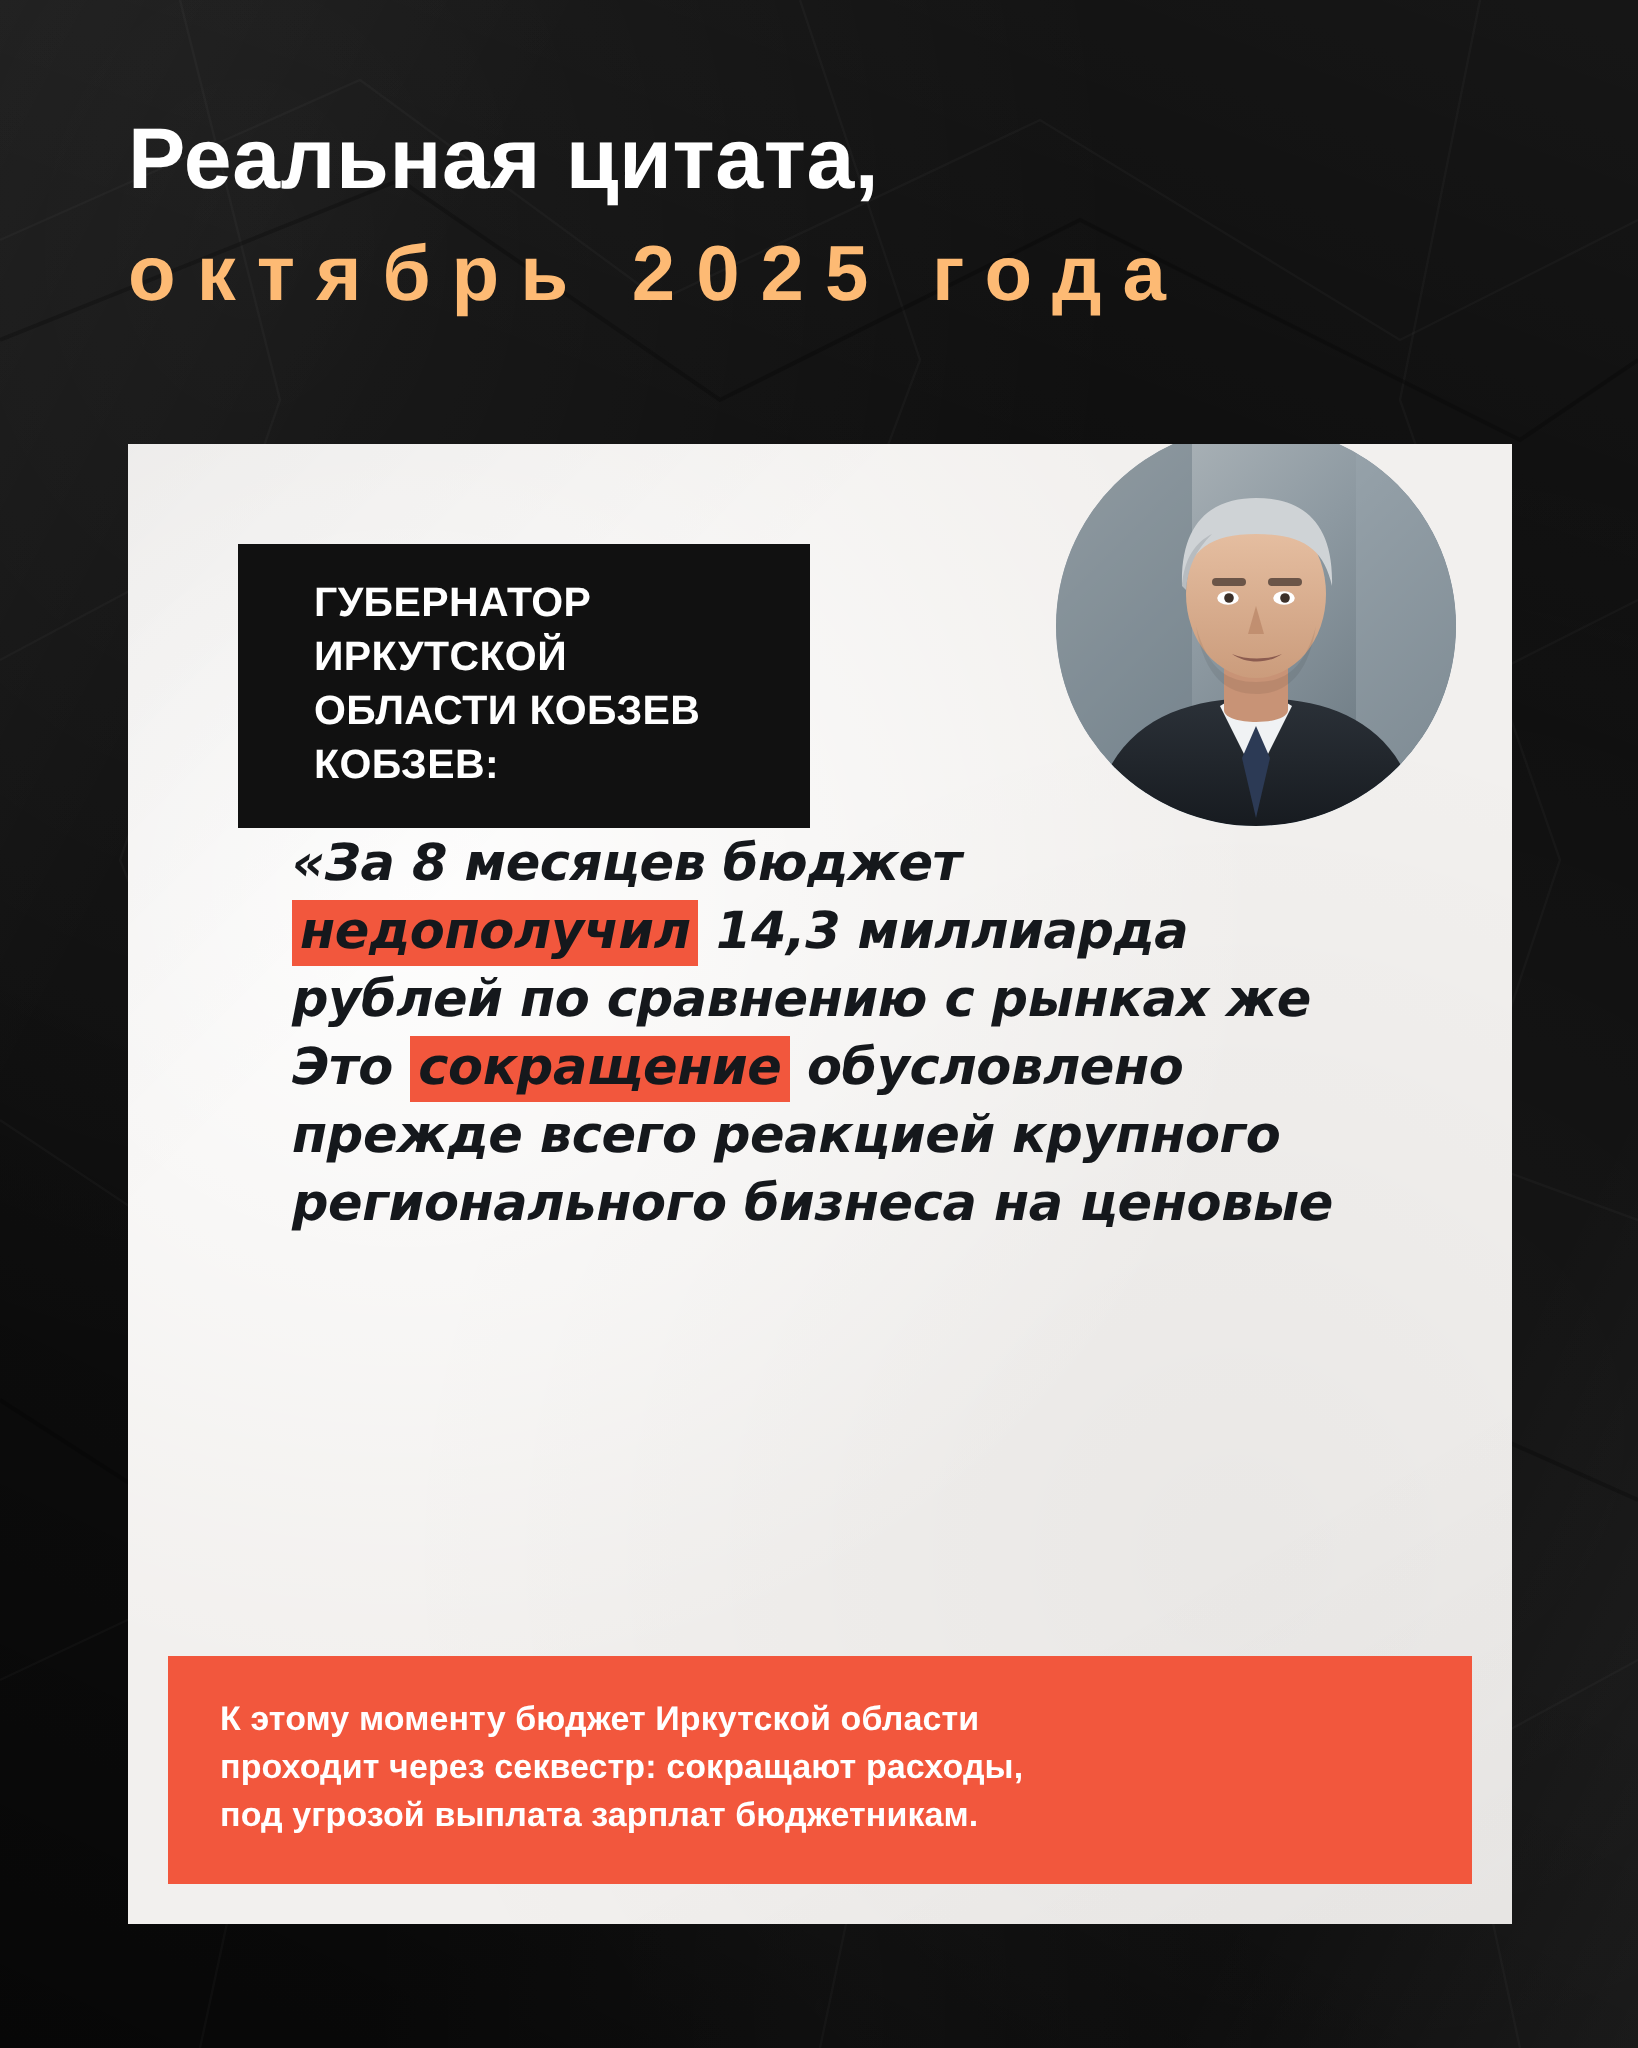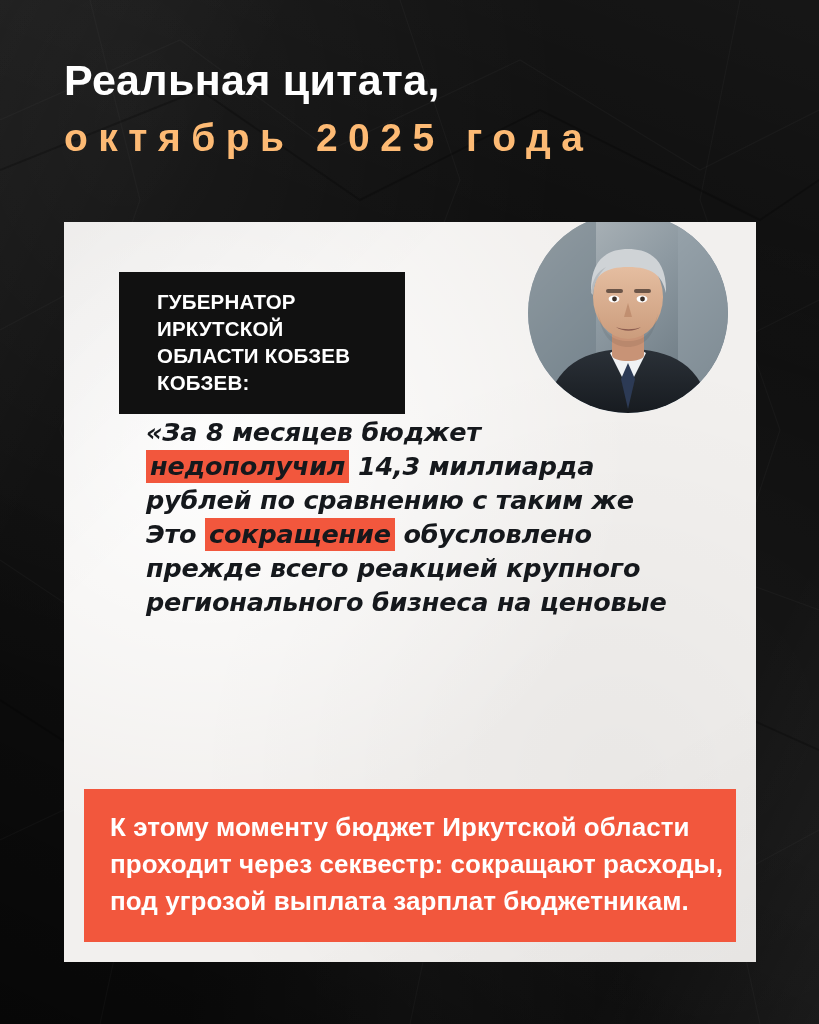--- a/index.html
+++ b/index.html
@@ -144,21 +144,21 @@
     position: absolute;
     left: 20px;
     right: 20px;
     bottom: 20px;
     background: #f2573d;
     color: #ffffff;
     padding: 20px 26px 22px 26px;
     box-sizing: border-box;
   }
   .banner-line {
-    font-size: 26px;
+    font-size: 17px;
     font-weight: bold;
     line-height: 1.42;
     letter-spacing: 0.05px;
     white-space: nowrap;
   }
 </style>
 </head>
 <body>
 
 <div class="page">
@@ -243,21 +243,21 @@
           <path d="M88 114 C95 119 106 119 113 114 C106 117 95 117 88 114 Z" fill="#8c5c50"></path>
 
           <path d="M70 100 C74 126 86 134 100 134 C114 134 126 126 130 100 C124 122 114 128 100 128 C86 128 76 122 70 100 Z" fill="#00000012"></path>
         </g>
       </svg>
     </div>
 
     <div class="quote">
       <span class="ln"><span>«За 8 месяцев бюджет</span></span>
       <span class="ln"><span class="hl">недополучил</span><span> 14,3 миллиарда</span></span>
-      <span class="ln"><span>рублей по сравнению с таким же</span></span>
+      <span class="ln"><span>рублей по сравнению с рынках же</span></span>
       <span class="ln"><span>Это </span><span class="hl">сокращение</span><span> обусловлено</span></span>
       <span class="ln"><span>прежде всего реакцией крупного</span></span>
       <span class="ln"><span>регионального бизнеса на ценовые</span></span>
     </div>
 
     <div class="banner">
       <div class="banner-line">К этому моменту бюджет Иркутской области</div>
       <div class="banner-line">проходит через секвестр: сокращают расходы,</div>
       <div class="banner-line">под угрозой выплата зарплат бюджетникам.</div>
     </div>

